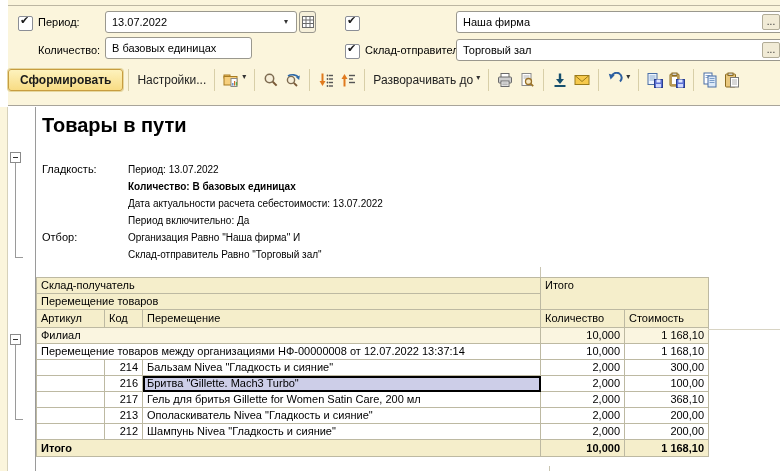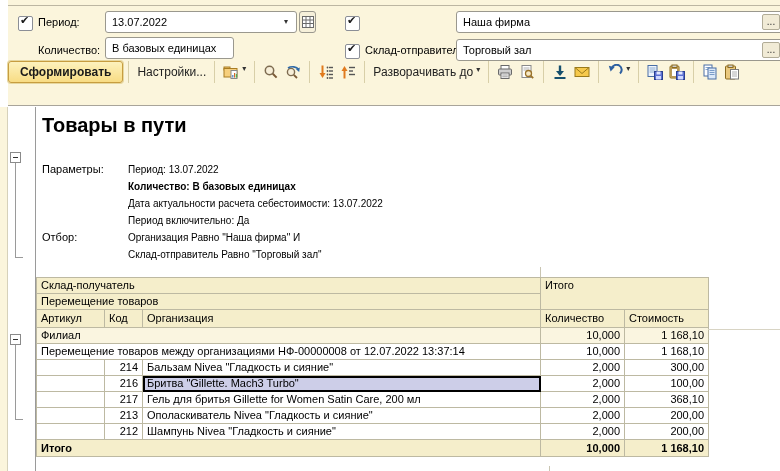--- a/index.html
+++ b/index.html
@@ -11,21 +11,21 @@
   .top-panel .panel-line{position:absolute;left:0;top:5px;width:780px;height:1px;background:#bcb6a2;}
   .cb{position:absolute;width:13px;height:13px;background:#fff;border:1px solid #8b8e96;border-radius:2px;}
   .cb::after{content:"✔";position:absolute;left:1px;top:-3px;font-size:11px;color:#1a1a1a;}
   .flabel{position:absolute;height:22px;line-height:22px;font-size:11px;color:#000;white-space:nowrap;}
   .field{position:absolute;height:22px;box-sizing:border-box;background:#fff;border:1px solid #9a988e;border-radius:3px;font-size:11px;line-height:20px;padding:0 20px 0 6px;color:#000;white-space:nowrap;overflow:hidden;}
   .combo-arrow{position:absolute;right:3px;top:0;width:14px;height:20px;line-height:20px;text-align:center;font-size:8px;color:#333;}
   .side-btn{position:absolute;box-sizing:border-box;height:22px;background:#f6f0da;border:1px solid #9a988e;border-radius:3px;display:flex;align-items:center;justify-content:center;}
   .dots-btn{position:absolute;right:2px;top:2px;width:18px;height:16px;box-sizing:border-box;background:#f1ebd6;border:1px solid #b1ac97;border-radius:2px;font-size:10px;line-height:13px;text-align:center;color:#333;}
 
   
-  .toolbar{position:absolute;left:0;top:55px;width:780px;height:34px;display:flex;align-items:center;padding-left:8px;box-sizing:border-box;}
+  .toolbar{position:absolute;left:0;top:63px;width:780px;height:34px;display:flex;align-items:center;padding-left:8px;box-sizing:border-box;}
   .gen-btn{display:inline-block;padding:3px 11px;font-size:12px;font-weight:bold;color:#1a1a1a;background:linear-gradient(#fdf2bd,#f8dc84);border:1px solid #c79d40;border-radius:3px;box-shadow:0 0 0 1px #e6d79e;}
   .tb-sep{width:1px;height:22px;background:#d8cfa8;margin:0 5px;flex:0 0 1px;}
   .tb-btn{display:flex;align-items:flex-start;gap:2px;padding:2px 3px;border-radius:2px;}
   .tb-txt{font-size:12px;color:#222;white-space:nowrap;}
   .dd{font-size:8px;color:#333;margin-left:1px;}
   .icon{display:inline-flex;width:16px;height:16px;align-items:center;justify-content:center;}
 
   
   .report{position:absolute;left:0;top:107px;width:780px;height:364px;background:#fff;}
   .left-strip{position:absolute;left:0;top:0;width:8px;height:364px;background:#fbf5dc;border-right:1px solid #d6d1ba;box-sizing:border-box;}
@@ -77,21 +77,21 @@
             <rect x="0.5" y="0.5" width="11" height="11" fill="#fff" stroke="#6a6a6a"></rect>
             <line x1="0.5" y1="4" x2="11.5" y2="4" stroke="#6a6a6a"></line>
             <line x1="0.5" y1="7.5" x2="11.5" y2="7.5" stroke="#6a6a6a"></line>
             <line x1="4" y1="0.5" x2="4" y2="11.5" stroke="#6a6a6a"></line>
             <line x1="8" y1="0.5" x2="8" y2="11.5" stroke="#6a6a6a"></line>
           </svg>
       </span>
     </span>
 
     <span class="flabel" style="left:30px;top:39px;">Количество:</span>
-    <span class="field" style="left:97px;top:37px;width:129px;padding-right:0;">
+    <span class="field" style="left:97px;top:37px;width:147px;padding-right:0;">
       <span>В базовых единицах</span>
     </span>
 
     <span class="cb" style="left:337px;top:16px;"></span>
     <span class="field" style="left:448px;top:11px;width:327px;">
       <span>Наша фирма</span>
       <span class="dots-btn">...</span>
     </span>
 
     <span class="cb" style="left:337px;top:44px;"></span>
@@ -285,21 +285,21 @@
 
     <span class="minus-box" style="left:10px;top:45px;"></span>
     <span class="tree-v" style="left:15px;top:56px;height:94px;"></span>
     <span class="tree-h" style="left:15px;top:150px;width:8px;"></span>
     <span class="minus-box" style="left:10px;top:227px;"></span>
     <span class="tree-v" style="left:15px;top:238px;height:74px;"></span>
     <span class="tree-h" style="left:15px;top:312px;width:8px;"></span>
 
     <div class="rep-title">Товары в пути</div>
 
-    <span class="p-label" style="top:54px;">Параметры:</span>
+    <span class="p-label" style="top:54px;">Гладкость:</span>
     <span class="p-line" style="top:54px;">Период: 13.07.2022</span>
     <span class="p-line" style="top:71px;font-weight:bold;">Количество: В базовых единицах</span>
     <span class="p-line" style="top:88px;">Дата актуальности расчета себестоимости: 13.07.2022</span>
     <span class="p-line" style="top:105px;">Период включительно: Да</span>
     <span class="p-label" style="top:122px;">Отбор:</span>
     <span class="p-line" style="top:122px;">Организация Равно "Наша фирма" И</span>
     <span class="p-line" style="top:139px;">Склад-отправитель Равно "Торговый зал"</span>
 
     <table class="grid">
       <colgroup>
@@ -313,21 +313,21 @@
           <tr class="h">
         <td colspan="3">Склад-получатель</td>
         <td colspan="2" rowspan="2" style="vertical-align:top;">Итого</td>
       </tr>
       <tr class="h">
         <td colspan="3">Перемещение товаров</td>
       </tr>
       <tr class="h" style="height:18px;">
         <td>Артикул</td>
         <td>Код</td>
-        <td>Организация</td>
+        <td>Перемещение</td>
         <td>Количество</td>
         <td>Стоимость</td>
       </tr>
       <tr class="grp">
         <td colspan="3">Филиал</td>
         <td class="num">10,000</td>
         <td class="num">1 168,10</td>
       </tr>
       <tr class="doc">
         <td colspan="3" class="dname">Перемещение товаров между организациями НФ-00000008 от 12.07.2022 13:37:14</td>

